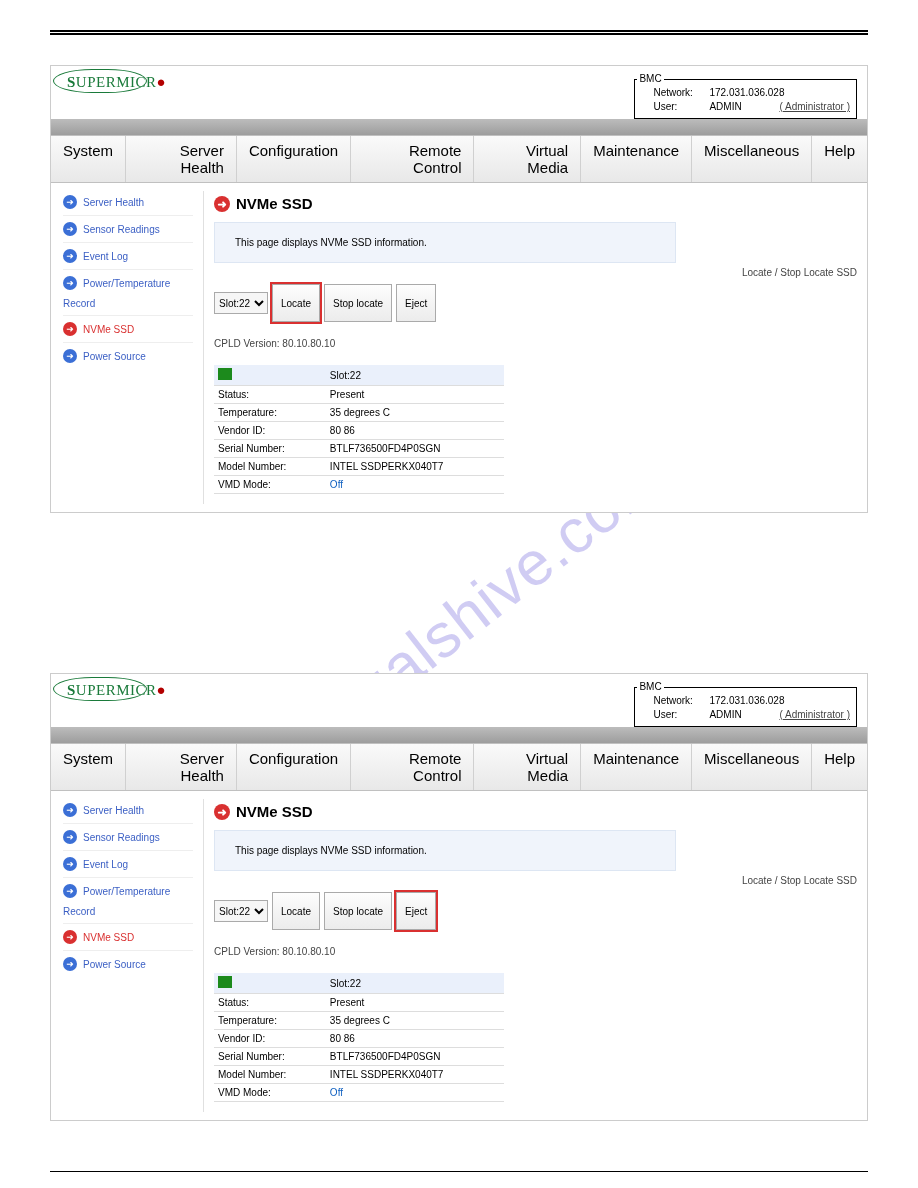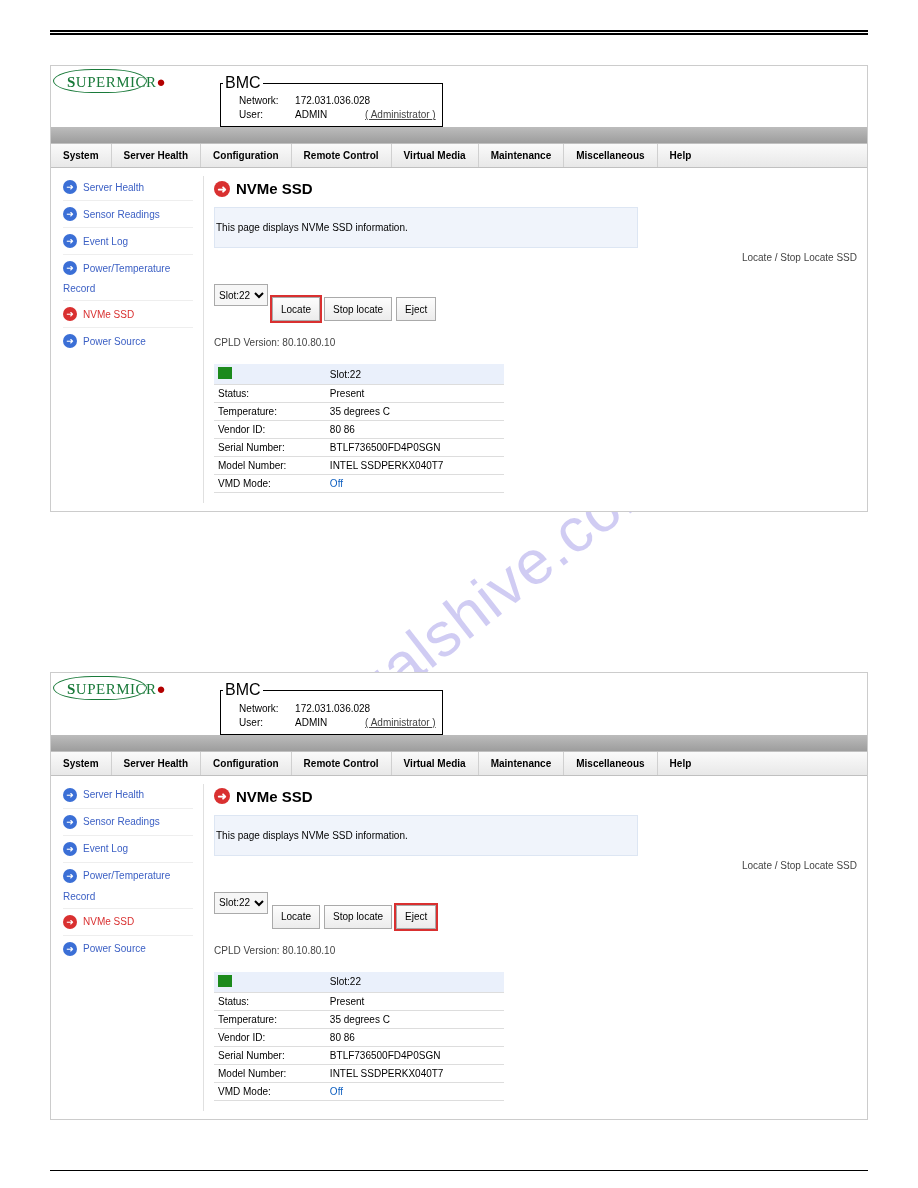--- a/index.html
+++ b/index.html
@@ -1,53 +1,53 @@
 <!DOCTYPE html>
 <html><head>
 <meta charset="utf-8">
 <style>
   body { margin:0; padding:0; font-family: Arial, Helvetica, sans-serif; background:#fff; }
   .page { width:918px; margin:0 auto; position:relative; }
   .top-rule { border-top:5px double #000; margin:30px 50px 30px 50px; }
   .bot-rule { border-top:1px solid #000; margin:40px 50px 0 50px; }
   .panel-wrap { margin:0 50px 50px 50px; }
   .panel { border:1px solid #ccc; background:#fff; position:relative; }
-  .hdr-row { display:flex; align-items:flex-start; padding:6px 8px 0 8px;gap:44px; }
+  .hdr-row { display:flex; justify-content:space-between; align-items:flex-start; padding:6px 8px 0 8px;gap:44px; }
   .logo { position:relative; font-family:"Times New Roman",serif; font-size:15px; letter-spacing:0.5px; color:#1a7a3a; padding:2px 8px; }
   .logo::before { content:""; position:absolute; left:-6px; top:-3px; width:92px; height:22px; border:1px solid #1a7a3a; border-radius:50%/60%; }
   .logo .big { font-weight:bold; }
   .logo .dot { color:#b30000; font-weight:bold; }
   .bmc-box { border:1px solid #000; font-size:10px; line-height:1.4; padding:0 6px 4px 6px; min-width:200px; }
-  .bmc-box legend{ font-size:16px; padding:0 2px; margin-left:-4px;}
+  .bmc-box legend{ font-size:10px; padding:0 2px; margin-left:-4px;}
   .bmc-line { display:flex;margin-left:12px; }
   .bmc-line .lab { width:56px; }
   .bmc-line .u { width:62px; margin-right:8px; }
   .bmc-line .a { color:#444; }
   .bmc-line a { color:#0033cc; }
   .grad-bar { height:16px; background:linear-gradient(#bcbcbc,#9d9d9d); }
-  .menu { display:flex; background:linear-gradient(#fafafa,#e8e8e8); border-top:1px solid #c0c0c0; border-bottom:1px solid #c0c0c0; font-size:10px; font-weight:bold; }
+  .menu { display:flex; background:linear-gradient(#fafafa,#e8e8e8); border-top:1px solid #c0c0c0; border-bottom:1px solid #c0c0c0; font-size:15px; font-weight:normal;text-align:right; }
   .menu .mi { padding:6px 12px; border-right:1px solid #d0d0d0; cursor:pointer; }
   .menu .mi:last-child{border-right:none;}
   .body-row { display:flex; }
   .sidebar { width:130px; padding:6px 4px 16px 12px; }
   .s-item { display:flex; align-items:center; font-size:10px; padding:6px 0; border-bottom:1px solid #eee; cursor:pointer; }
   .s-ico { width:14px; height:14px; border-radius:50%; background:#3b6fd6; color:#fff; font-size:9px; line-height:14px; text-align:center; margin-right:6px; flex-shrink:0;}
   .s-ico.red { background:#d93030; }
   .s-link { color:#3b5fc4; }
   .s-item.active .s-link { color:#d93030; }
   .record-line { font-size:10px; color:#3b5fc4; padding:2px 0 6px 0; }
   .vr { width:1px; background:#e0e0e0; margin:8px 6px; }
   .content { flex:1; padding:8px 10px 18px 4px; }
   .page-title { font-size:15px; font-weight:bold; display:flex; align-items:center; margin:4px 0 10px 0; }
   .page-title .ic { width:16px;height:16px;border-radius:50%;background:#d93030;color:#fff;text-align:center;line-height:16px;font-size:11px;margin-right:6px; }
-  .info-box { background:#f0f4fb; border:1px solid #dde6f3; font-size:10px; padding:14px 1px; max-width:420px; margin-bottom:2px; }
+  .info-box { background:#f0f4fb; border:1px solid #dde6f3; font-size:10px; padding:14px 20px; max-width:420px; margin-bottom:2px; }
   .sect-label { font-size:10px; color:#444; margin:4px 0 6px 0;text-align:right; }
   .ctrl-row { display:flex; gap:4px; align-items:center; margin-bottom:16px; }
   select.slot { font-size:10px; height:22px; border:1px solid #aaa; background:#f6f6f6; }
-  .btn { font-size:10px; height:24px; padding:0 8px; border:1px solid #aaa; background:linear-gradient(#fdfdfd,#ececec); cursor:pointer;margin-top:28px; }
+  .btn { font-size:10px; height:38px; padding:0 8px; border:1px solid #aaa; background:linear-gradient(#fdfdfd,#ececec); cursor:pointer; }
   .hl { outline:2px solid #d93030; outline-offset:0; }
   .cpld { font-size:10px; color:#444; margin:16px 0; }
   .tbl { font-size:10px; border-collapse:collapse; width:290px; }
   .tbl th, .tbl td { text-align:left; padding:3px 4px; border-bottom:1px solid #ddd; }
   .tbl .slot-row td { background:#eaf0fb; }
   .grn { display:inline-block; width:14px; height:12px; background:#1c8a1c; }
   .off-link { color:#1060c0; }
   .watermark { position:absolute; top:50%; left:50%; transform:translate(-50%,-50%) rotate(-38deg); font-size:62px; color:rgba(120,110,220,0.35); pointer-events:none; white-space:nowrap; font-family:Arial,sans-serif; letter-spacing:1px; }
   .panel-spacer { height:110px; }
 </style>

